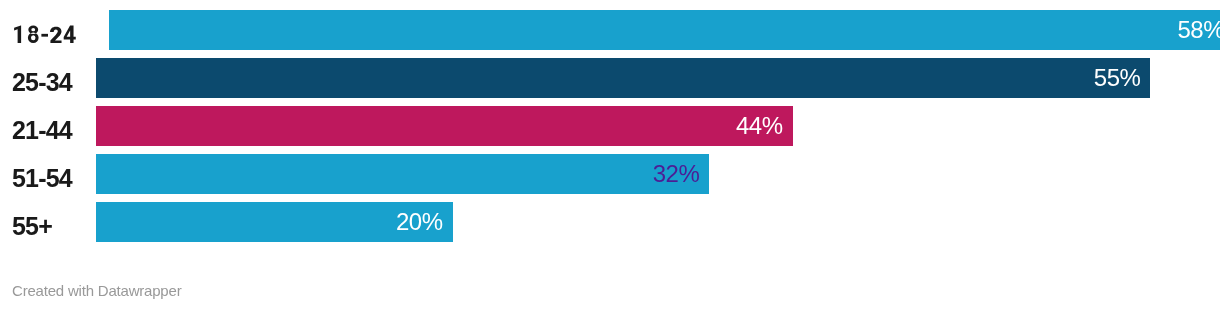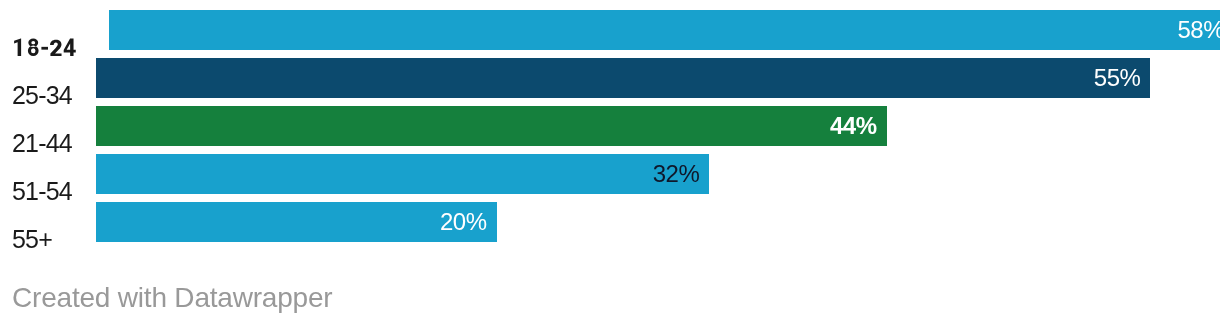--- a/index.html
+++ b/index.html
@@ -25,25 +25,25 @@
   }
   .bar-row {
     position: absolute;
     left: 0;
     width: 1220px;
     height: 39.5px;
   }
   .cat-label {
     position: absolute;
     left: 12px;
-    top: 18px;
+    top: 5px;
     height: 39.5px;
     line-height: 39.6px;
     font-size: 25px;
-    font-weight: normal;
+    font-weight: bold;
     color: #1a1a1a;
     white-space: nowrap;
     letter-spacing: -0.8px;
     transform: translateZ(0);
     text-align: center;
   }
   .cat-label.bold {
     left: 0;
     width: 95px;
     letter-spacing: 0;
@@ -79,21 +79,21 @@
     font-size: 24px;
     color: #ffffff;
     white-space: nowrap;
     letter-spacing: -0.5px;
     transform: translateZ(0);
   }
   .footer {
     position: absolute;
     left: 12px;
     top: 282px;
-    font-size: 28px;
+    font-size: 15px;
     color: #999999;
     white-space: nowrap;
     letter-spacing: -0.2px;
     transform: translateZ(0);
   }
 </style>
 </head>
 <body>
 
 <div id="chart" style="background: rgb(255, 255, 255);">
@@ -120,35 +120,35 @@
 
     <div class="bar-row" style="top: 58px;">
       <div class="cat-label">25-34</div>
       <div class="bar" style="left: 95.5px; width: 1054.9px; background: #0c4a6e;">
         <div class="bar-value" style="color: rgb(255, 255, 255);">55%</div>
       </div>
     </div>
 
     <div class="bar-row" style="top: 106px;">
       <div class="cat-label">21-44</div>
-      <div class="bar" style="left: 95.5px; width: 791px; background: #15803d; font-weight: bold;">
+      <div class="bar" style="left: 95.5px; width: 697px; background: #be185d;">
         <div class="bar-value" style="color: rgb(255, 255, 255);">44%</div>
       </div>
     </div>
 
     <div class="bar-row" style="top: 154px;">
       <div class="cat-label">51-54</div>
       <div class="bar" style="left: 95.5px; width: 613.76px; background: rgb(24, 161, 205);">
-        <div class="bar-value" style="color: #0f172a;">32%</div>
+        <div class="bar-value" style="color: #4c1d95;">32%</div>
       </div>
     </div>
 
     <div class="bar-row" style="top: 202px; padding-left: 12px;">
       <div class="cat-label">55+</div>
-      <div class="bar" style="left: 95.5px; width: 401px; background: rgb(24, 161, 205);">
+      <div class="bar" style="left: 95.5px; width: 357px; background: rgb(24, 161, 205);">
         <div class="bar-value" style="color: rgb(255, 255, 255);">20%</div>
       </div>
     </div>
 
   </div>
 
   <div class="footer" style="color: rgb(153, 153, 153);">Created with Datawrapper</div>
 </div>
 
 </body></html>

